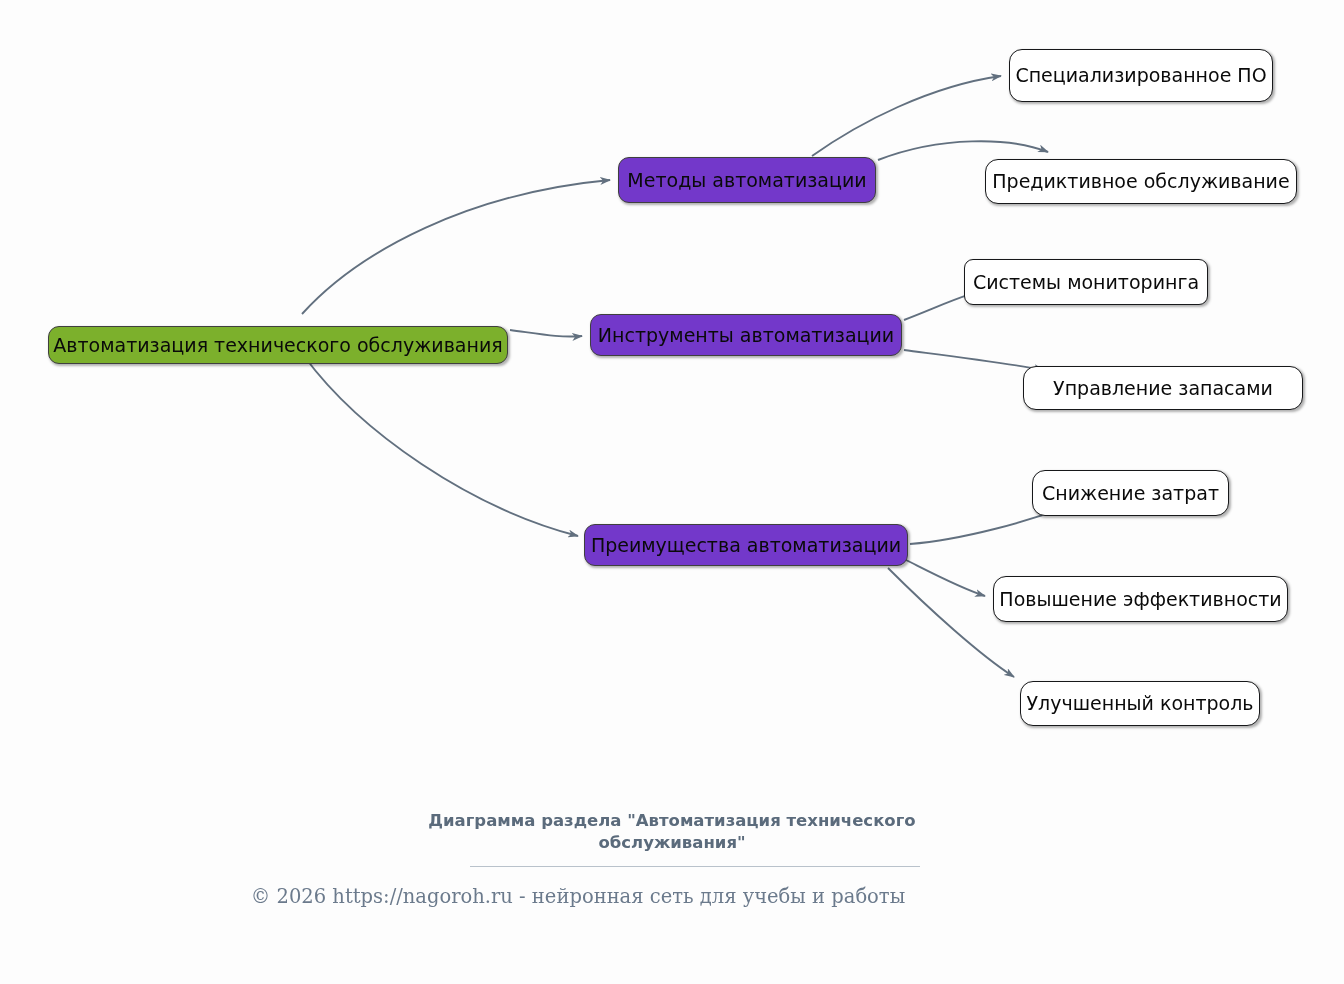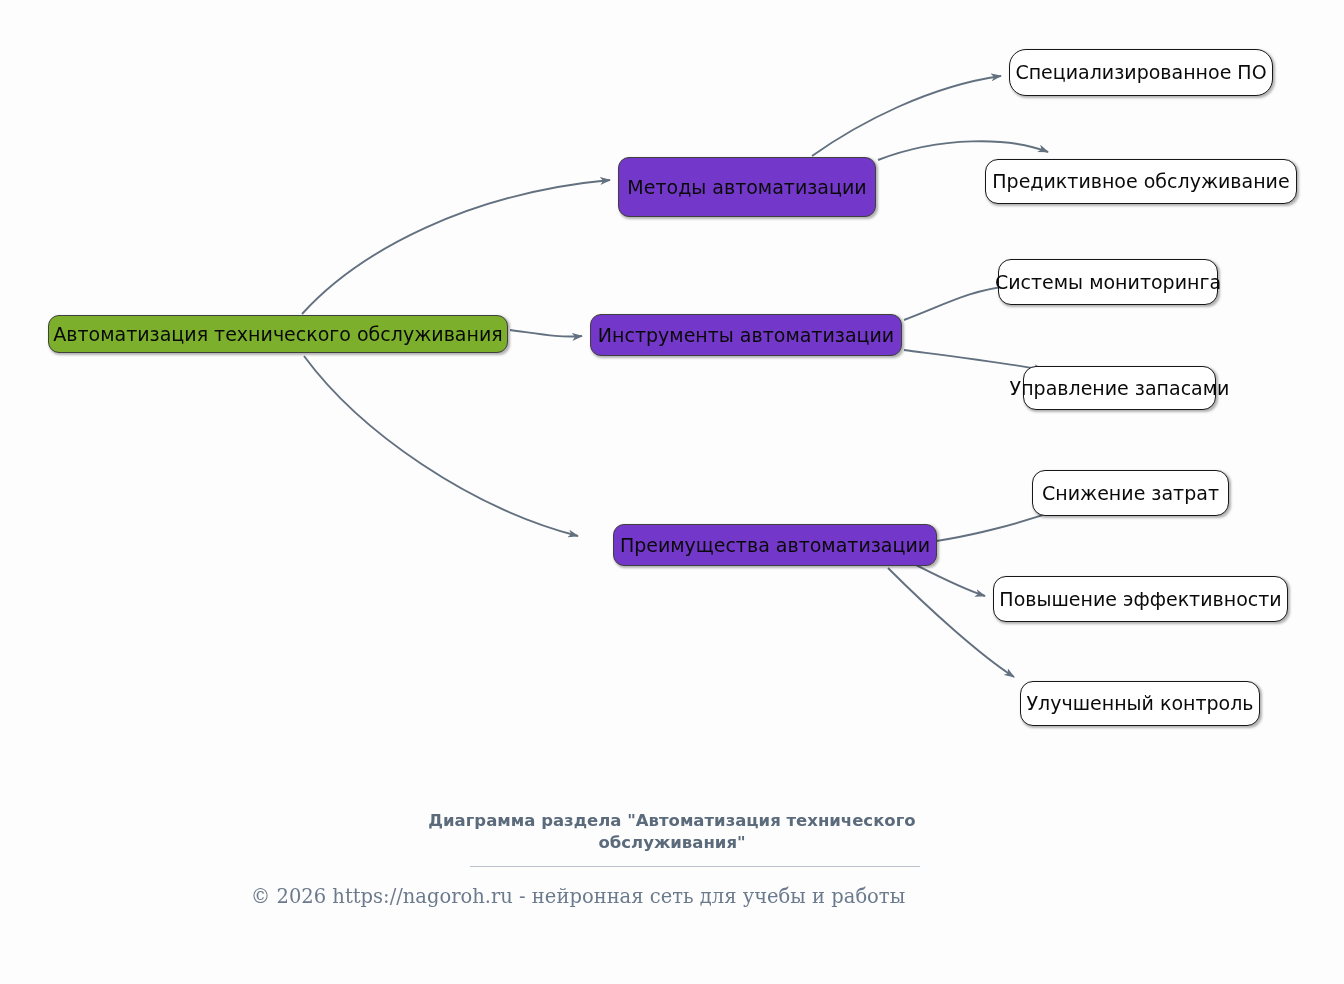--- a/index.html
+++ b/index.html
@@ -37,20 +37,21 @@
     line-height: 1.1;
     font-family: "DejaVu Sans", sans-serif;
   }
   .node-root {
     background: #7cb02c;
     border: 1.4px solid #3f3f3f;
     border-radius: 11px;
     color: #0a0a0a;
     font-size: 19px;
     box-shadow: 1.5px 1.5px 2.5px rgba(0,0,0,0.30);
+    margin-top: 11px;
   }
   .node-branch {
     background: #7338ca;
     border: 1.4px solid #3f3f3f;
     border-radius: 11px;
     color: #0a0a0a;
     font-size: 19px;
     box-shadow: 1.5px 1.5px 2.5px rgba(0,0,0,0.30);
   }
   .node-leaf {
@@ -117,45 +118,45 @@
       <path d="M 910,544 C 960,540 1030,522 1084,500"></path>
       <path d="M 906,560 C 930,572 960,588 985,596"></path>
       <path d="M 888,568 C 930,610 980,655 1014,677"></path>
     </g>
   </svg>
 
   <div class="node node-root" style="left:48px; top:315px; width:460px; height:38px;">
     <span>Автоматизация технического обслуживания</span>
   </div>
 
-  <div class="node node-branch" style="left:618px; top:157px; width:258px; height:60px;">
+  <div class="node node-branch" style="left:618px; top:157px; width:258px; height:46px;">
     <span>Методы автоматизации</span>
   </div>
 
   <div class="node node-branch" style="left:590px; top:314px; width:312px; height:42px;text-align:right;">
     <span>Инструменты автоматизации</span>
   </div>
 
-  <div class="node node-branch" style="left:613px; top:524px; width:324px; height:42px;">
+  <div class="node node-branch" style="left:584px; top:524px; width:324px; height:42px;">
     <span>Преимущества автоматизации</span>
   </div>
 
-  <div class="node node-leaf" style="left:1009px; top:49px; width:264px; height:47px;border-radius:17px;">
+  <div class="node node-leaf" style="left:1009px; top:49px; width:264px; height:53px;">
     <span>Специализированное ПО</span>
   </div>
 
   <div class="node node-leaf" style="left:985px; top:159px; width:312px; height:45px;">
     <span>Предиктивное обслуживание</span>
   </div>
 
-  <div class="node node-leaf" style="left:998px; top:259px; width:220px; height:46px;">
+  <div class="node node-leaf" style="left:964px; top:259px; width:244px; height:46px;border-radius:9px;">
     <span>Системы мониторинга</span>
   </div>
 
-  <div class="node node-leaf" style="left:1023px; top:366px; width:193px; height:44px;">
+  <div class="node node-leaf" style="left:1023px; top:366px; width:280px; height:44px;">
     <span>Управление запасами</span>
   </div>
 
   <div class="node node-leaf" style="left:1032px; top:470px; width:197px; height:46px;">
     <span>Снижение затрат</span>
   </div>
 
   <div class="node node-leaf" style="left:993px; top:576px; width:295px; height:46px;align-items:center;">
     <span>Повышение эффективности</span>
   </div>

